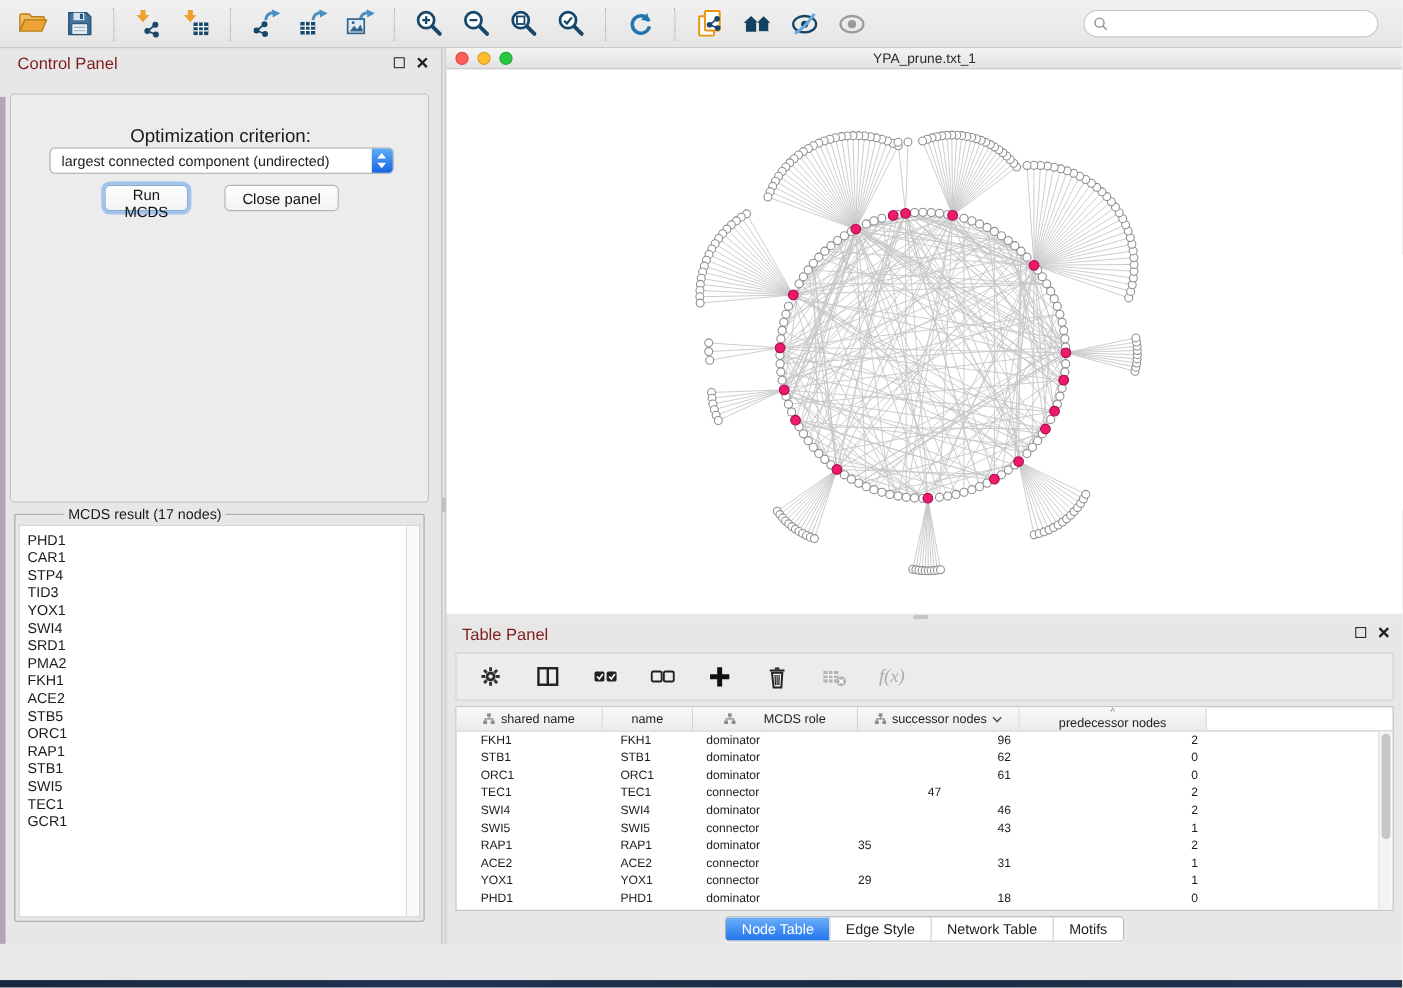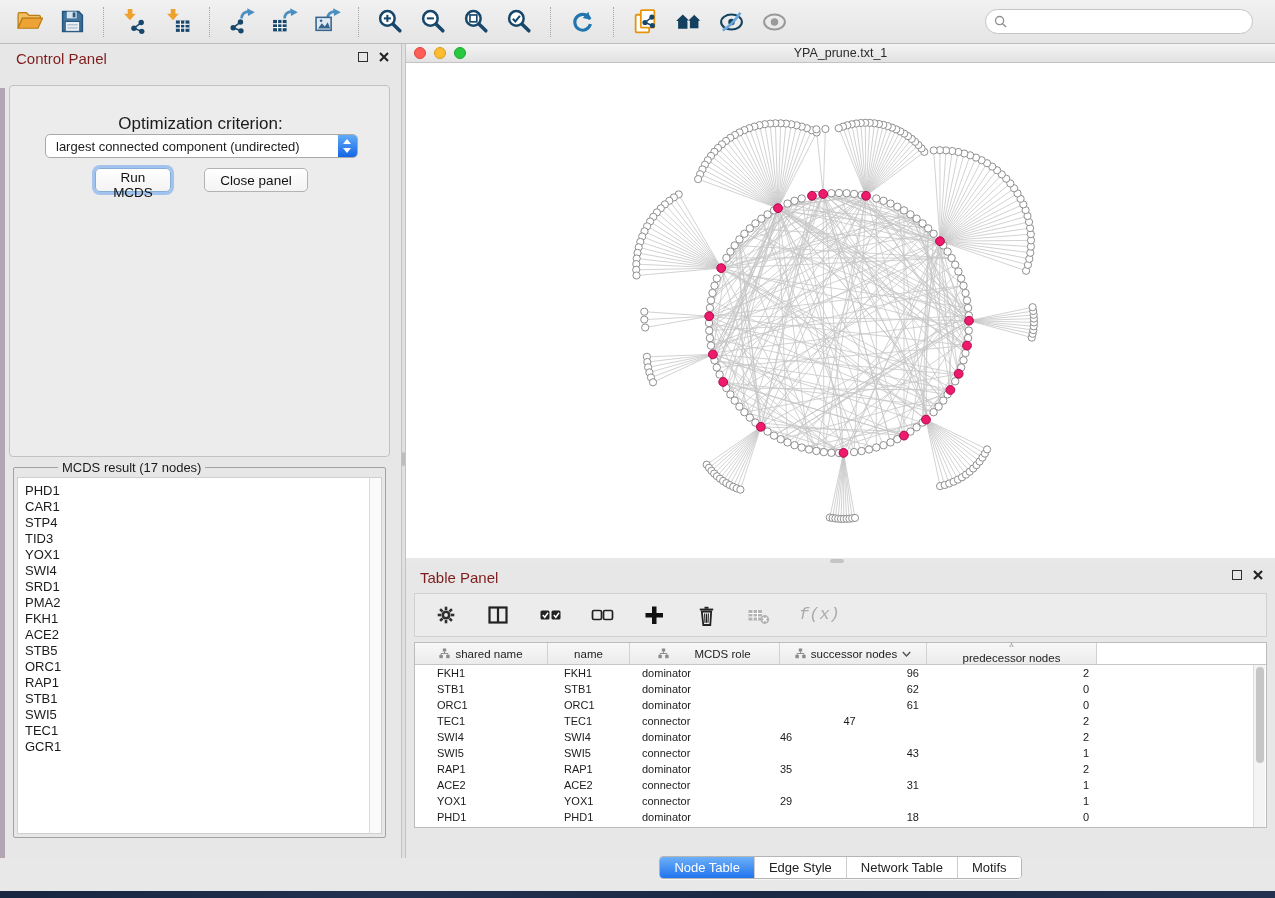--- a/index.html
+++ b/index.html
@@ -80,33 +80,33 @@
   .light.green{background:#28c840;border:1px solid #1da62f;}
   .net-title{position:absolute;left:0;right:0;top:2px;text-align:center;font-size:12.5px;color:#2a2a2a;}
   .net-canvas{position:absolute;left:0;top:18px;width:869px;height:496px;}
   
   .table-panel{position:absolute;left:406px;top:563px;width:869px;height:295px;background:#e7e7e7;}
   .tp-header{position:absolute;left:14px;top:6px;}
   .tp-btns{position:absolute;right:12px;top:7px;}
   .tp-toolbar{position:absolute;left:8px;top:30px;width:853px;height:44px;background:#ececec;
        border:1px solid #d0d0d0;box-sizing:border-box;display:flex;align-items:center;
        padding-left:12px;gap:13px;}
-  .fx{font-family:Liberation Mono, monospace;font-style:italic;font-size:17px;color:#ababab;}
+  .fx{font-family:Liberation Serif, serif;font-style:italic;font-size:17px;color:#ababab;}
   .tp-table{position:absolute;left:8px;top:79px;width:853px;height:186px;background:#fff;
        border:1px solid #bcbcbc;box-sizing:border-box;overflow:hidden;}
   .thead{display:flex;height:21px;border-bottom:1px solid #c6c6c6;}
   .th{display:flex;align-items:center;justify-content:center;gap:5px;font-size:11.5px;color:#222;
        border-right:1px solid #d2d2d2;box-sizing:border-box;background:linear-gradient(#f8f8f8,#ebebeb);
        cursor:pointer;white-space:nowrap;}
   .tbody .tr{display:flex;height:16px;align-items:center;cursor:default;}
   .td{font-size:11px;box-sizing:border-box;white-space:nowrap;overflow:hidden;}
   .tscroll{position:absolute;right:1px;top:22px;width:12px;height:162px;background:#f4f4f4;
        border-left:1px solid #ddd;box-sizing:border-box;}
   .tthumb{position:absolute;left:1.5px;top:2px;width:8px;height:96px;background:#c6c6c6;border-radius:5px;}
-  .tp-tabs{position:absolute;left:0;right:0;top:270px;display:flex;justify-content:center;margin-top:23px;}
+  .tp-tabs{position:absolute;left:0;right:0;top:270px;display:flex;justify-content:center;}
   
   .status-bar{position:absolute;left:0;top:858px;width:1275px;height:33px;background:#ececec;
        border-top:1px solid #c2c2c2;box-sizing:border-box;}
   .sb-list-btn{position:absolute;left:12px;top:4px;width:27px;height:25px;
        background:linear-gradient(#fdfdfd,#ececec);border:1px solid #adadad;border-radius:3px;
        display:flex;align-items:center;justify-content:center;cursor:pointer;}
   .memory-btn{position:absolute;right:12px;top:4px;height:24px;background:linear-gradient(#ffffff,#f1f1f1);
        border:1px solid #b0b0b0;border-radius:4px;display:flex;align-items:center;gap:6px;
        padding:0 10px;font-size:12.5px;box-sizing:border-box;cursor:pointer;}
   .mem-dot{width:11px;height:11px;border-radius:50%;background:#1faa3c;border:1px solid #148031;box-sizing:border-box;}
@@ -1104,21 +1104,21 @@
             <div class="td" style="width: 133px; text-align: left; padding-left: 22px;">TEC1</div>
             <div class="td" style="width: 82px; text-align: left; padding-left: 16px;">TEC1</div>
             <div class="td" style="width: 150px; text-align: left; padding-left: 12px;">connector</div>
             <div class="td" style="width: 147px; text-align: center; padding-right: 8px;">47</div>
             <div class="td" style="width: 170px; text-align: right; padding-right: 8px;">2</div>
           </div>
           <div class="tr">
             <div class="td" style="width: 133px; text-align: left; padding-left: 22px;">SWI4</div>
             <div class="td" style="width: 82px; text-align: left; padding-left: 16px;">SWI4</div>
             <div class="td" style="width: 150px; text-align: left; padding-left: 12px;">dominator</div>
-            <div class="td" style="width: 147px; text-align: left; padding-right: 8px;">46</div>
+            <div class="td" style="width: 147px; text-align: right; padding-right: 8px;">46</div>
             <div class="td" style="width: 170px; text-align: right; padding-right: 8px;">2</div>
           </div>
           <div class="tr">
             <div class="td" style="width: 133px; text-align: left; padding-left: 22px;">SWI5</div>
             <div class="td" style="width: 82px; text-align: left; padding-left: 16px;">SWI5</div>
             <div class="td" style="width: 150px; text-align: left; padding-left: 12px;">connector</div>
             <div class="td" style="width: 147px; text-align: right; padding-right: 8px;">43</div>
             <div class="td" style="width: 170px; text-align: right; padding-right: 8px;">1</div>
           </div>
           <div class="tr">

